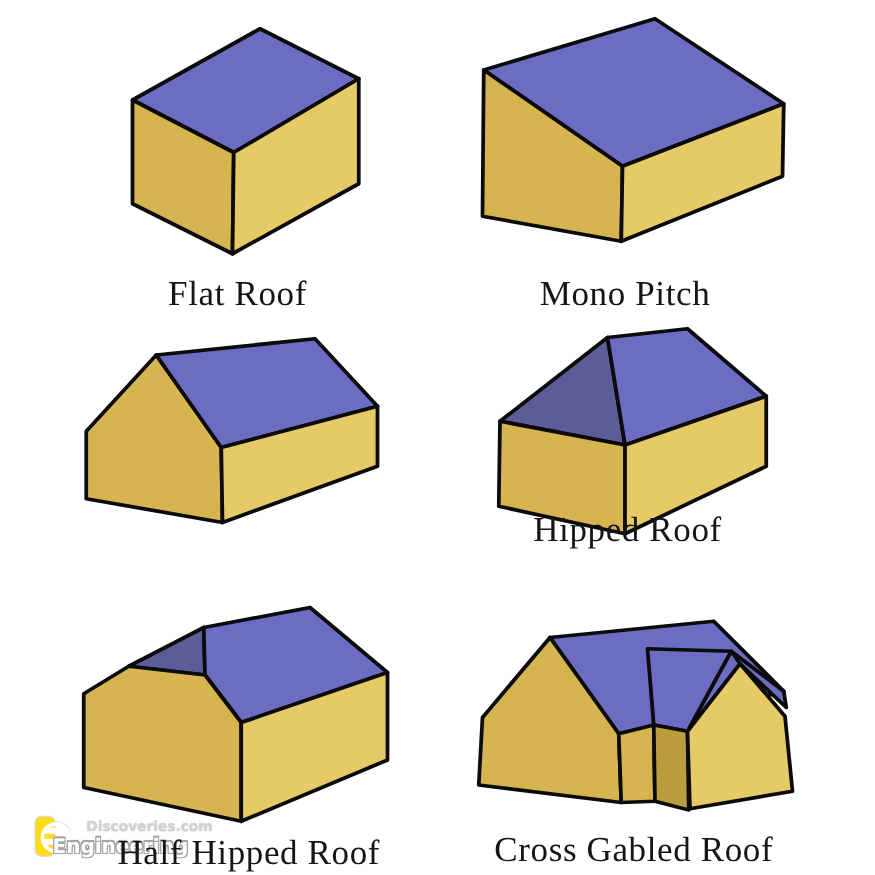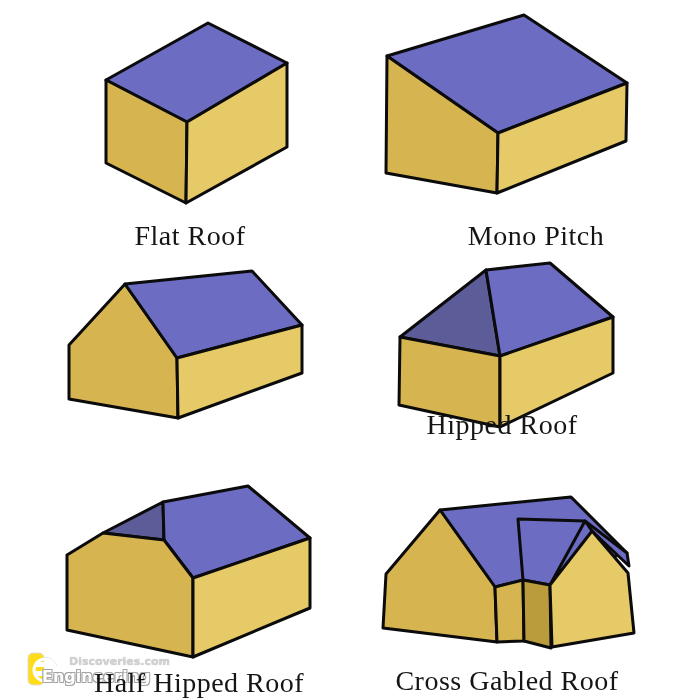--- a/index.html
+++ b/index.html
@@ -7,21 +7,21 @@
     position:relative;width:700px;height:700px;background:#ffffff;
     overflow:hidden;font-family:"Liberation Serif","DejaVu Serif",serif;
   }
   .figures{position:absolute;left:0;top:0;width:700px;height:700px;}
   .label{
     position:absolute;transform:translateX(-50%);
     font-size:28px;color:#151515;white-space:nowrap;z-index:3;
     letter-spacing:0.5px;
   }
   .l1{left:190px;top:220px;}
-  .l2{left:500px;top:220px;margin-left:36px;}
+  .l2{left:500px;top:220px;}
   .l3{left:185px;top:431px;}
   .l4{left:502px;top:409px;}
   .l5{left:199px;top:667px;}
   .l6{left:507px;top:665px;}
   .watermark{
     position:absolute;left:0;top:648px;width:220px;height:52px;z-index:2;
     font-family:"DejaVu Sans","Liberation Sans",sans-serif;opacity:0.9;
   }
   .wm-logo{position:absolute;left:27px;top:3px;width:30px;height:40px;}
   .wm-line1{

